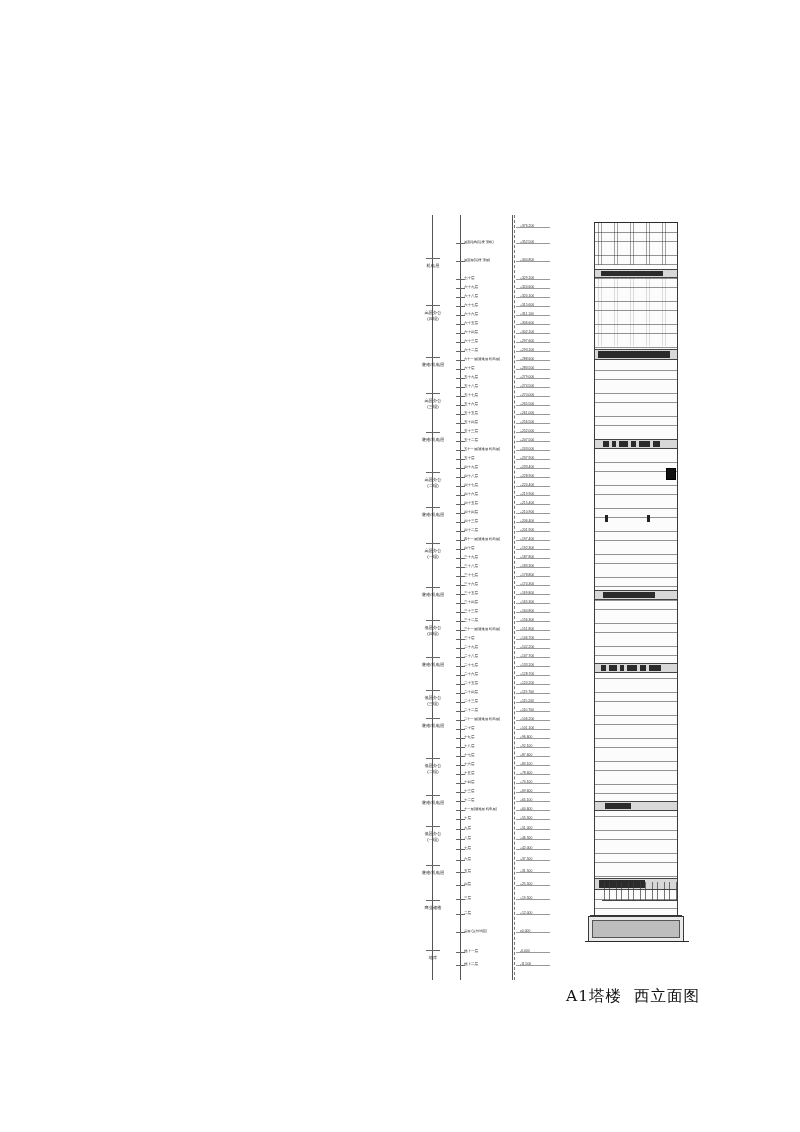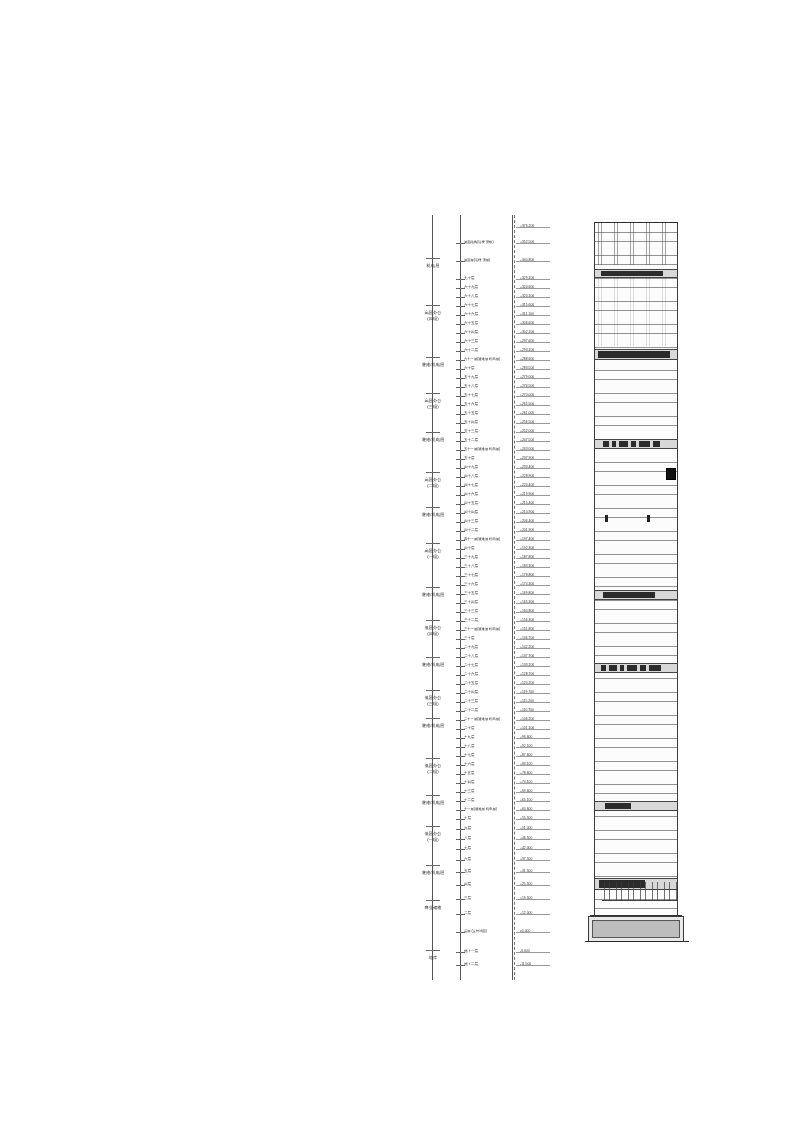--- a/index.html
+++ b/index.html
@@ -646,14 +646,17 @@
     </div>
     <div class="crown-line"></div>
     <div id="tower-notch" class="notch" style="left: 78px; top: 246px; width: 8px; height: 10px;"></div>
     <div class="podium-cap"></div>
     <div class="podium">
       <div class="podium-inner"></div>
       <div class="ground-line"></div>
     </div>
   </div>
 
+  <div id="caption">
+    <span>A1塔楼</span><span class="gap"></span><span>西立面图</span>
+  </div>
 
 </div>
 
 </body></html>

